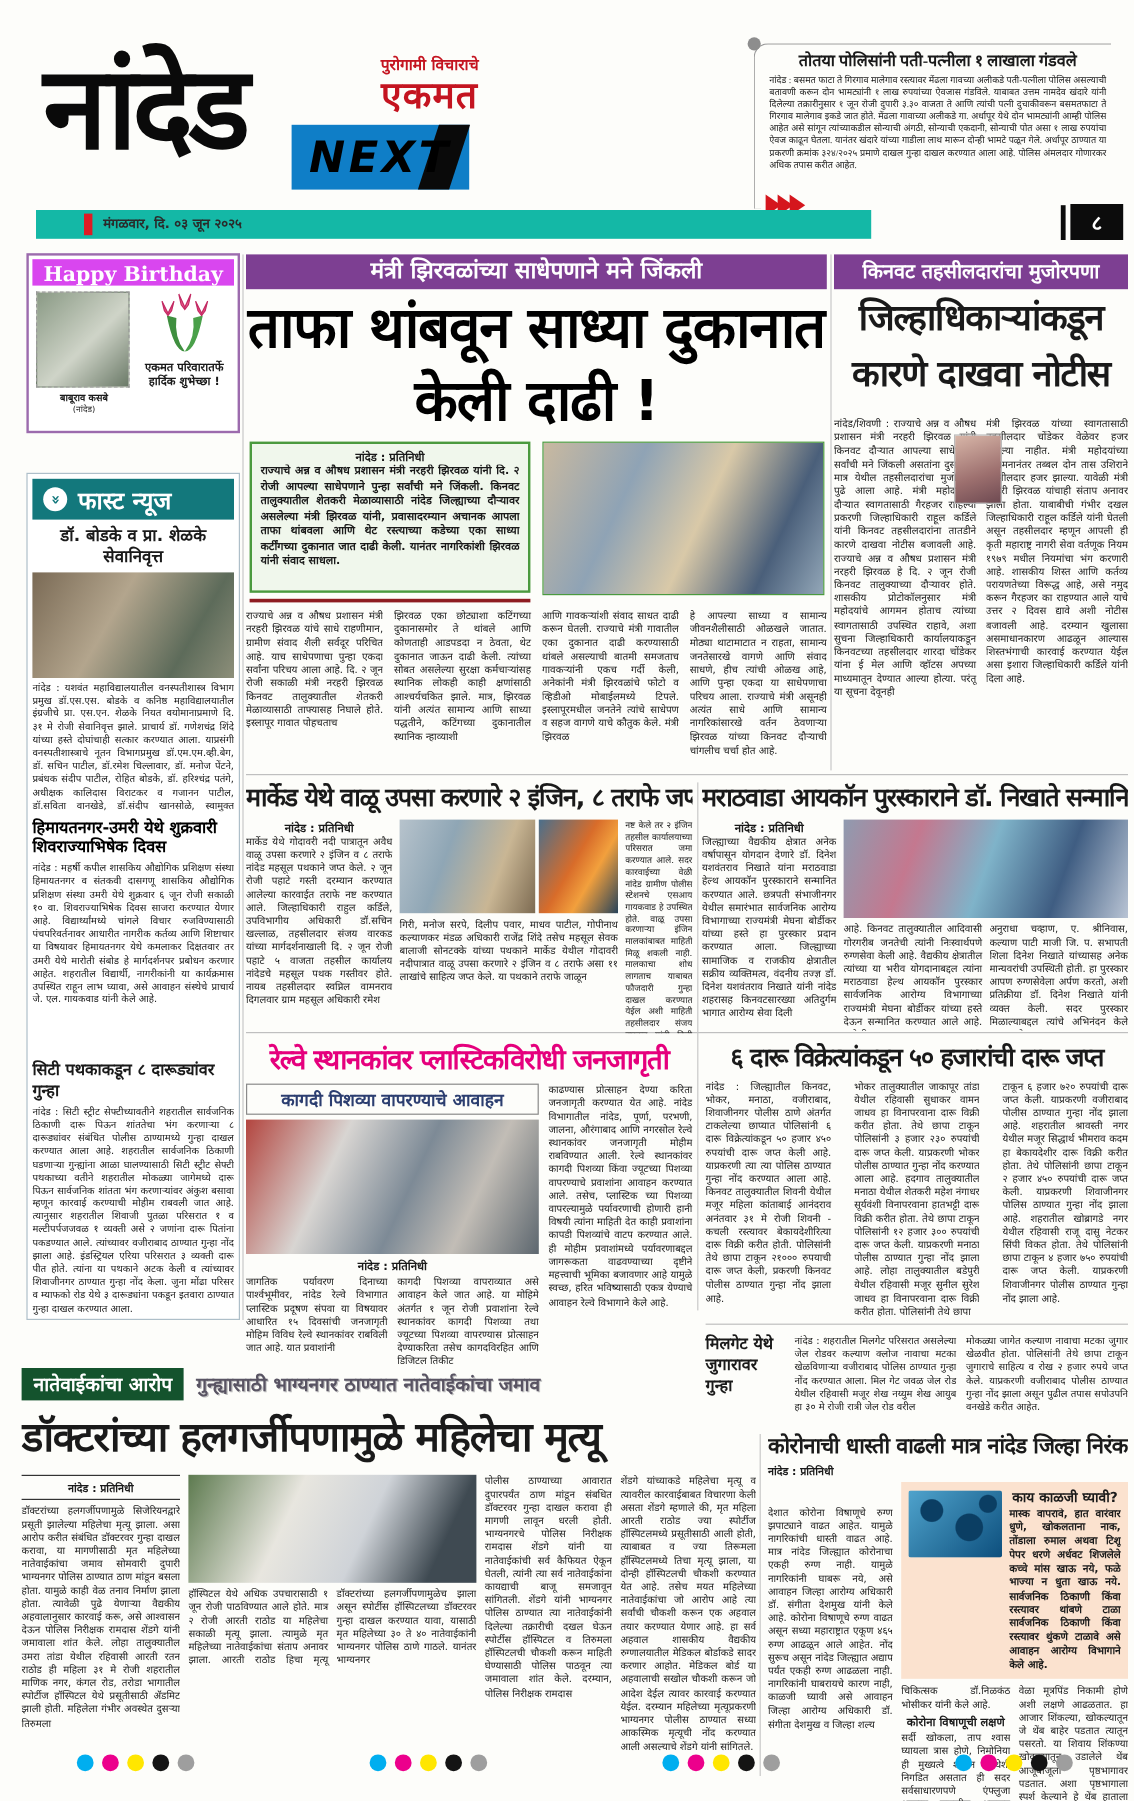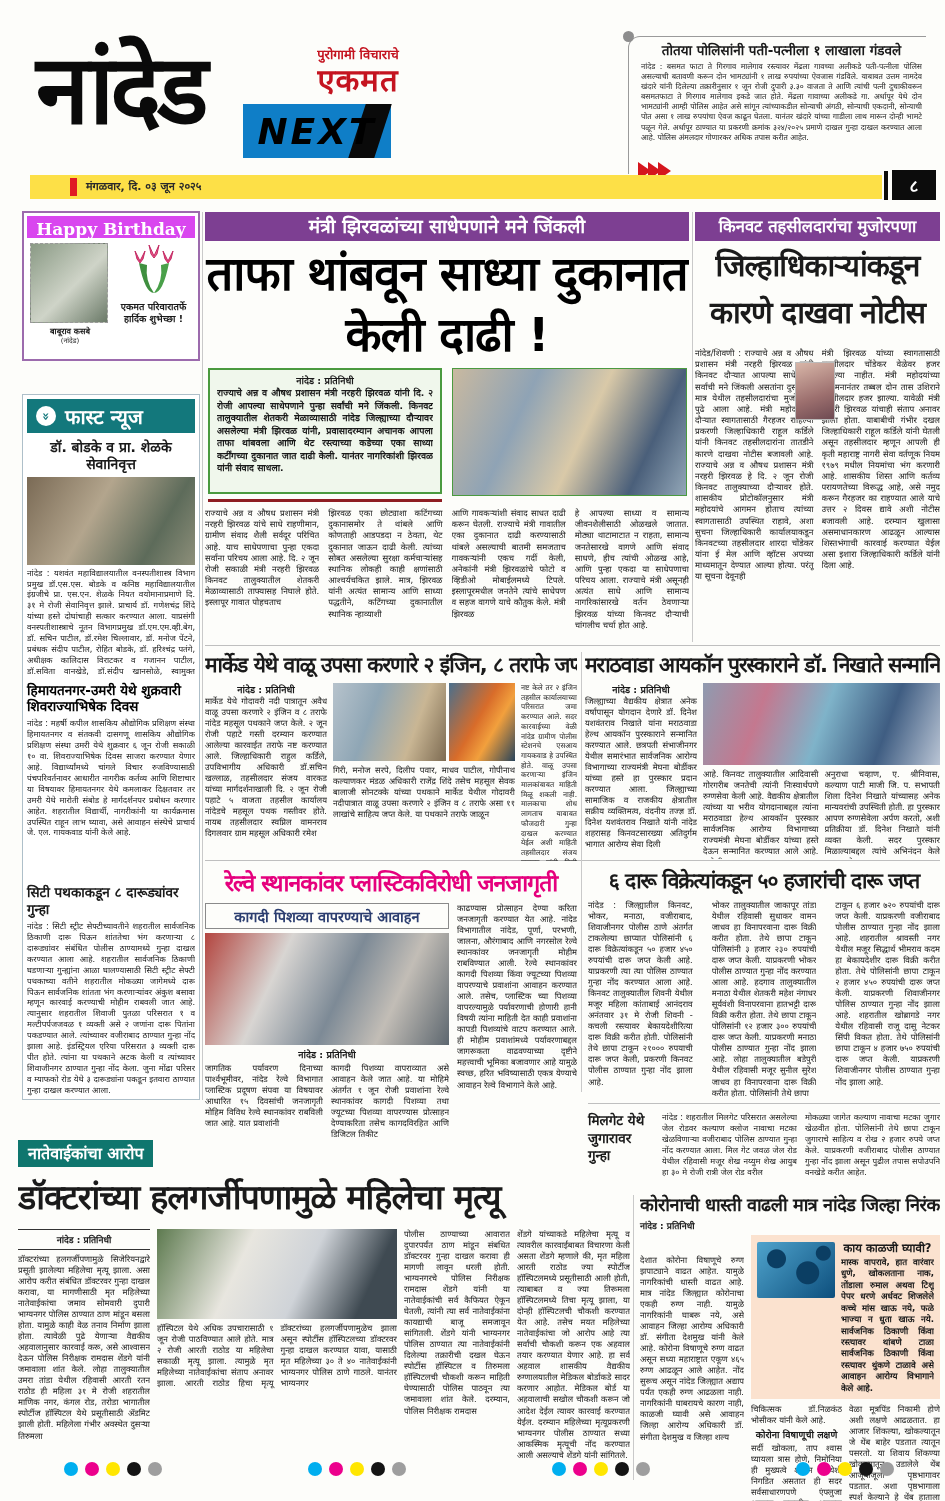--- a/index.html
+++ b/index.html
@@ -8,27 +8,27 @@
   .abs{position:absolute;}
   .jtxt{text-align:justify;line-height:1.33;overflow:hidden;}
   
   #masthead-name{left:36px;top:38px;font-size:96px;font-weight:bold;line-height:1.1;letter-spacing:-4px;color:#0a0a0a;}
   #tagline{left:288px;top:48px;width:140px;text-align:center;color:#c41420;font-weight:bold;font-size:13px;line-height:1.15;}
   #brand{font-size:31px;letter-spacing:1px;}
   #next-box{left:243px;top:104px;width:148px;height:54px;background:#0f7ec7;display:flex;align-items:center;justify-content:center;}
   #next-box:after{content:"";position:absolute;right:8px;top:0;width:26px;height:54px;background:#0a0a0a;transform:skewX(-18deg);}
   #next-label{position:relative;z-index:2;color:#000000;font-style:italic;font-weight:bold;font-size:36px;letter-spacing:3px;}
   #top-article{left:628px;top:36px;width:298px;height:138px;border-left:1px solid #9a9a9a;border-top:1px solid #9a9a9a;
-               border-top-left-radius:12px;padding:3px 4px 2px 12px;box-sizing:border-box;}
+               border-top-left-radius:12px;padding:3px 4px 2px 12px;box-sizing:border-box;font-family:Liberation Serif, serif;}
   #top-article:before{content:"";position:absolute;left:-6px;top:-6px;width:11px;height:11px;border-radius:50%;background:#8d8d8d;}
   .top-article-h{font-size:13.5px;font-weight:bold;text-align:center;margin:1px 0 3px;}
   .top-article-b{font-size:7.6px;}
   #ff-icon{left:638px;top:162px;display:flex;}
   #ff-icon span{width:0;height:0;border-left:13px solid #d5161d;border-top:9px solid transparent;border-bottom:9px solid transparent;margin-right:-3px;}
-  #date-bar{left:30px;top:175px;width:852px;height:24px;background:#fde047;}
+  #date-bar{left:30px;top:175px;width:696px;height:24px;background:#14b8a6;}
   #date-notch{position:absolute;left:40px;top:3px;width:7px;height:18px;background:#e01b24;}
   #date-text{position:absolute;left:56px;top:0;line-height:24px;font-size:11px;font-weight:bold;color:#2a2a2a;}
   #black-bar{left:884px;top:171px;width:4px;height:29px;background:#0c0c0c;}
   #page-num{left:892px;top:170px;width:44px;height:30px;background:#0c0c0c;color:#fff;display:flex;align-items:center;justify-content:center;font-size:17px;font-weight:bold;}
   
   #birthday-box{left:22px;top:211px;width:178px;height:150px;border:2px solid #9c6bad;background:#fff;box-sizing:border-box;padding:3px;}
   .bd-head{background:#d946ef;color:#fff;text-align:center;font-family:"DejaVu Serif",serif;font-size:17px;font-weight:bold;height:22px;line-height:27px;}
   .bd-row{display:flex;padding:5px 3px 0 3px;gap:5px;}
   .bd-left{width:80px;text-align:center;}
   .bd-photo{width:76px;height:78px;border:1px dashed #999;background:linear-gradient(135deg,#8a9a85,#cfd4c8 55%,#6b7a68);}
@@ -104,21 +104,21 @@
   #liquor{left:588px;top:866px;width:352px;}
   #liquor-cols{display:flex;gap:19px;margin-top:6px;height:208px;}
   #liquor-cols .col{flex:1;}
   
   #gambling{left:588px;top:1112px;width:352px;height:74px;display:flex;gap:8px;}
   #gamb-h{width:66px;font-size:13.5px;font-weight:bold;line-height:1.3;}
   #gambling .col{flex:1;font-size:8.2px;}
   
   #doctor{left:18px;top:1140px;width:612px;}
   #doc-strip{display:flex;height:27px;align-items:stretch;}
-  #doc-label{background:#0f766e;color:#fff;font-weight:bold;font-size:16px;padding:0 10px;line-height:27px;white-space:nowrap;}
+  #doc-label{background:#14532d;color:#fff;font-weight:bold;font-size:16px;padding:0 10px;line-height:27px;white-space:nowrap;}
   #doc-strip-right{flex:1;color:#595463;text-shadow:1px 1px 0 #c3c3c3;font-weight:bold;font-size:16px;line-height:27px;padding-left:10px;white-space:nowrap;overflow:hidden;}
   #doc-h{font-size:34px;font-weight:bold;letter-spacing:-1px;margin-top:6px;height:46px;white-space:nowrap;overflow:hidden;}
   #doc-row{display:flex;gap:7px;margin-top:10px;height:238px;}
   #doc-c1{width:132px;}
   .doc-byline{border-top:1px solid #333;border-bottom:1px solid #333;text-align:center;font-weight:bold;font-size:9px;padding:3px 0;margin-bottom:4px;}
   #doc-mid{width:240px;}
   #doc-photo{height:90px;background:linear-gradient(115deg,#5d7a4f 0%,#e8e6df 35%,#cfd3d8 60%,#3f4a52 85%);}
   #doc-c2{column-count:2;column-gap:7px;margin-top:4px;height:138px;}
   #doc-c3{width:106px;}
   #doc-c4{flex:1;}
@@ -307,20 +307,21 @@
 
   <div class="abs" id="gambling">
     <div id="gamb-h">मिलगेट येथे जुगारावर गुन्हा</div>
     <div class="col jtxt">नांदेड : शहरातील मिलगेट परिसरात असलेल्या जेल रोडवर कल्याण क्लोज नावाचा मटका खेळविणाऱ्या वजीराबाद पोलिस ठाण्यात गुन्हा नोंद करण्यात आला. मिल गेट जवळ जेल रोड येथील रहिवासी मजूर शेख नय्युम शेख आयुब हा ३० मे रोजी रात्री जेल रोड वरील</div>
     <div class="col jtxt">मोकळ्या जागेत कल्याण नावाचा मटका जुगार खेळवीत होता. पोलिसांनी तेथे छापा टाकून जुगाराचे साहित्य व रोख २ हजार रुपये जप्त केले. याप्रकरणी वजीराबाद पोलीस ठाण्यात गुन्हा नोंद झाला असून पुढील तपास सपोउपनि वनखेडे करीत आहेत.</div>
   </div>
 
   <div class="abs" id="doctor">
     <div id="doc-strip">
       <div id="doc-label">नातेवाईकांचा आरोप</div>
+      <div id="doc-strip-right">गुन्ह्यासाठी भाग्यनगर ठाण्यात नातेवाईकांचा जमाव</div>
     </div>
     <div id="doc-h">डॉक्टरांच्या हलगर्जीपणामुळे महिलेचा मृत्यू</div>
     <div id="doc-row">
       <div id="doc-c1">
         <div class="doc-byline">नांदेड : प्रतिनिधी</div>
         <div class="colbody jtxt" style="height:214px;">डॉक्टरांच्या हलगर्जीपणामुळे सिजेरियनद्वारे प्रसूती झालेल्या महिलेचा मृत्यू झाला. असा आरोप करीत संबंधित डॉक्टरवर गुन्हा दाखल करावा, या मागणीसाठी मृत महिलेच्या नातेवाईकांचा जमाव सोमवारी दुपारी भाग्यनगर पोलिस ठाण्यात ठाण मांडून बसला होता. यामुळे काही वेळ तनाव निर्माण झाला होता. त्यावेळी पुढे येणाऱ्या वैद्यकीय अहवालानुसार कारवाई करू, असे आश्वासन देऊन पोलिस निरीक्षक रामदास शेंडगे यांनी जमावाला शांत केले. लोहा तालुक्यातील उमरा तांडा येथील रहिवासी आरती रतन राठोड ही महिला ३१ मे रोजी शहरातील माणिक नगर, कंगल रोड, तरोडा भागातील स्पोर्टीज हॉस्पिटल येथे प्रसूतीसाठी ॲडमिट झाली होती. महिलेला गंभीर अवस्थेत दुसऱ्या तिरुमला</div>
       </div>
       <div id="doc-mid">
         <div id="doc-photo"></div>
         <div id="doc-c2" class="colbody jtxt">हॉस्पिटल येथे अधिक उपचारासाठी १ जून रोजी पाठविण्यात आले होते. मात्र २ रोजी आरती राठोड या महिलेचा सकाळी मृत्यू झाला. त्यामुळे मृत महिलेच्या नातेवाईकांचा संताप अनावर झाला. आरती राठोड हिचा मृत्यू डॉक्टरांच्या हलगर्जीपणामुळेच झाला असून स्पोर्टीस हॉस्पिटलच्या डॉक्टरवर गुन्हा दाखल करण्यात यावा, यासाठी मृत महिलेच्या ३० ते ४० नातेवाईकांनी भाग्यनगर पोलिस ठाणे गाठले. यानंतर भाग्यनगर</div>

